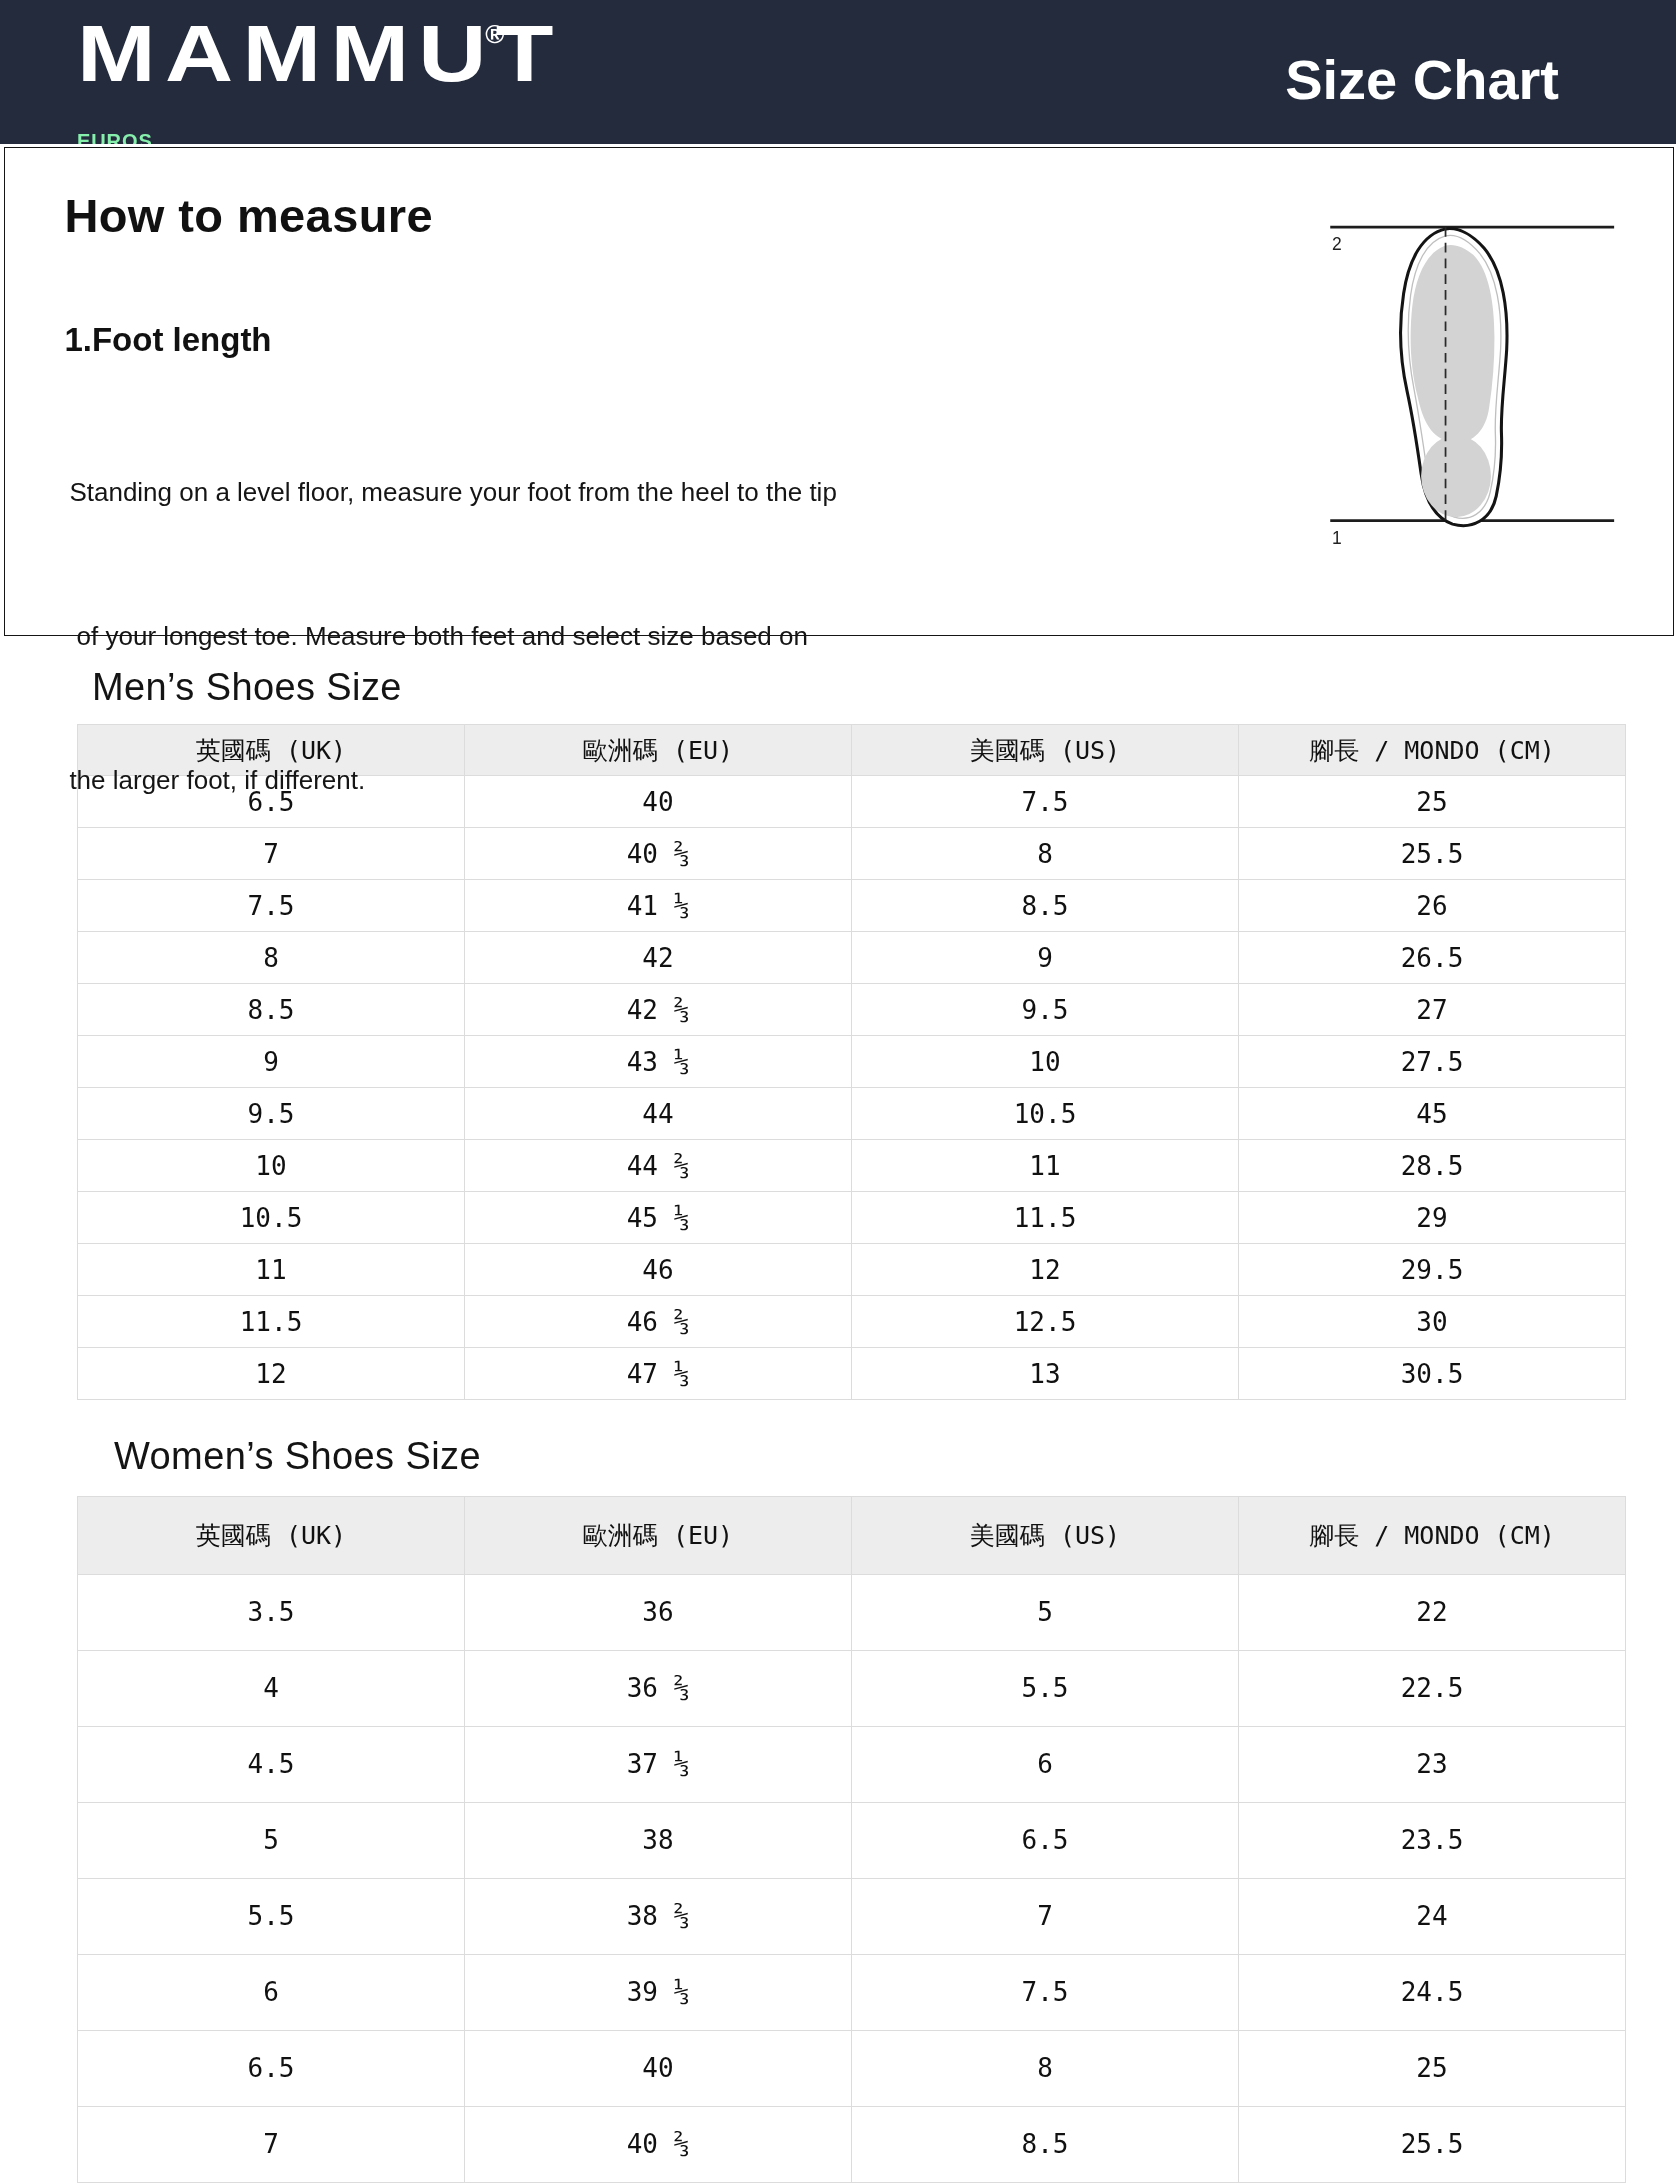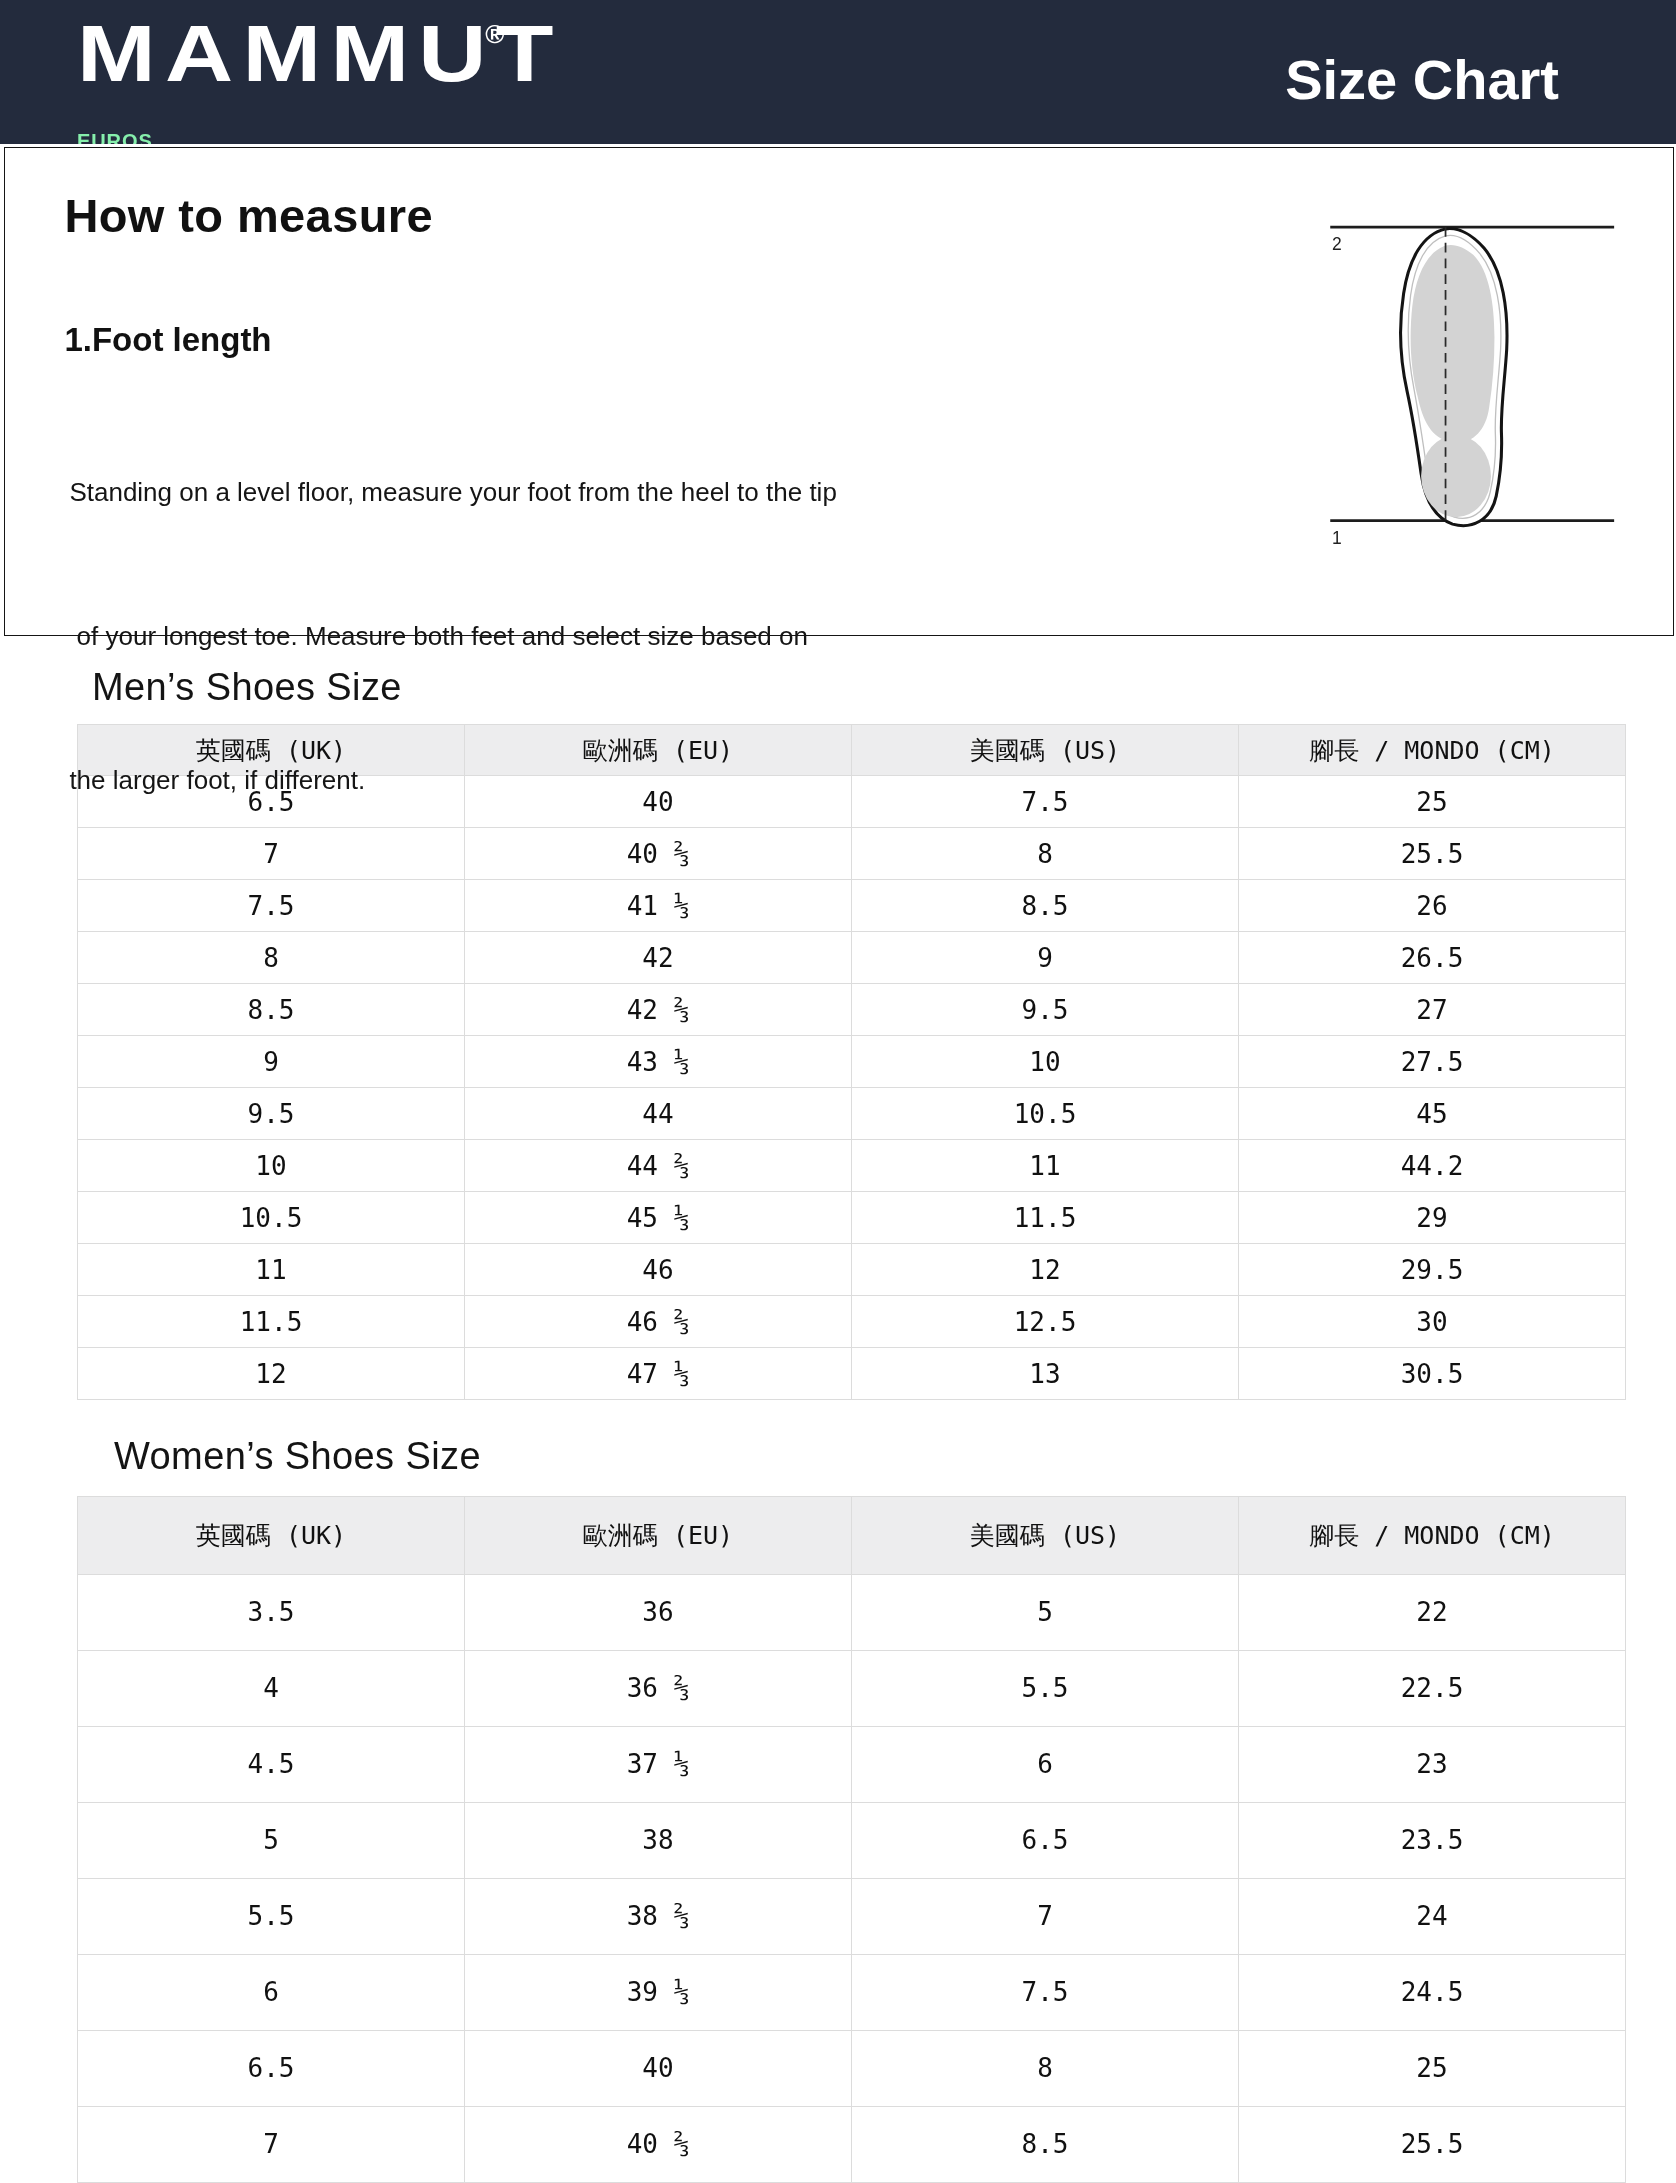--- a/index.html
+++ b/index.html
@@ -177,21 +177,21 @@
         <tr>
           <td>9.5</td>
           <td>44</td>
           <td>10.5</td>
           <td>45</td>
         </tr>
         <tr>
           <td>10</td>
           <td>44 ⅔</td>
           <td>11</td>
-          <td>44.2</td>
+          <td>28.5</td>
         </tr>
         <tr>
           <td>10.5</td>
           <td>45 ⅓</td>
           <td>11.5</td>
           <td>29</td>
         </tr>
         <tr>
           <td>11</td>
           <td>46</td>

